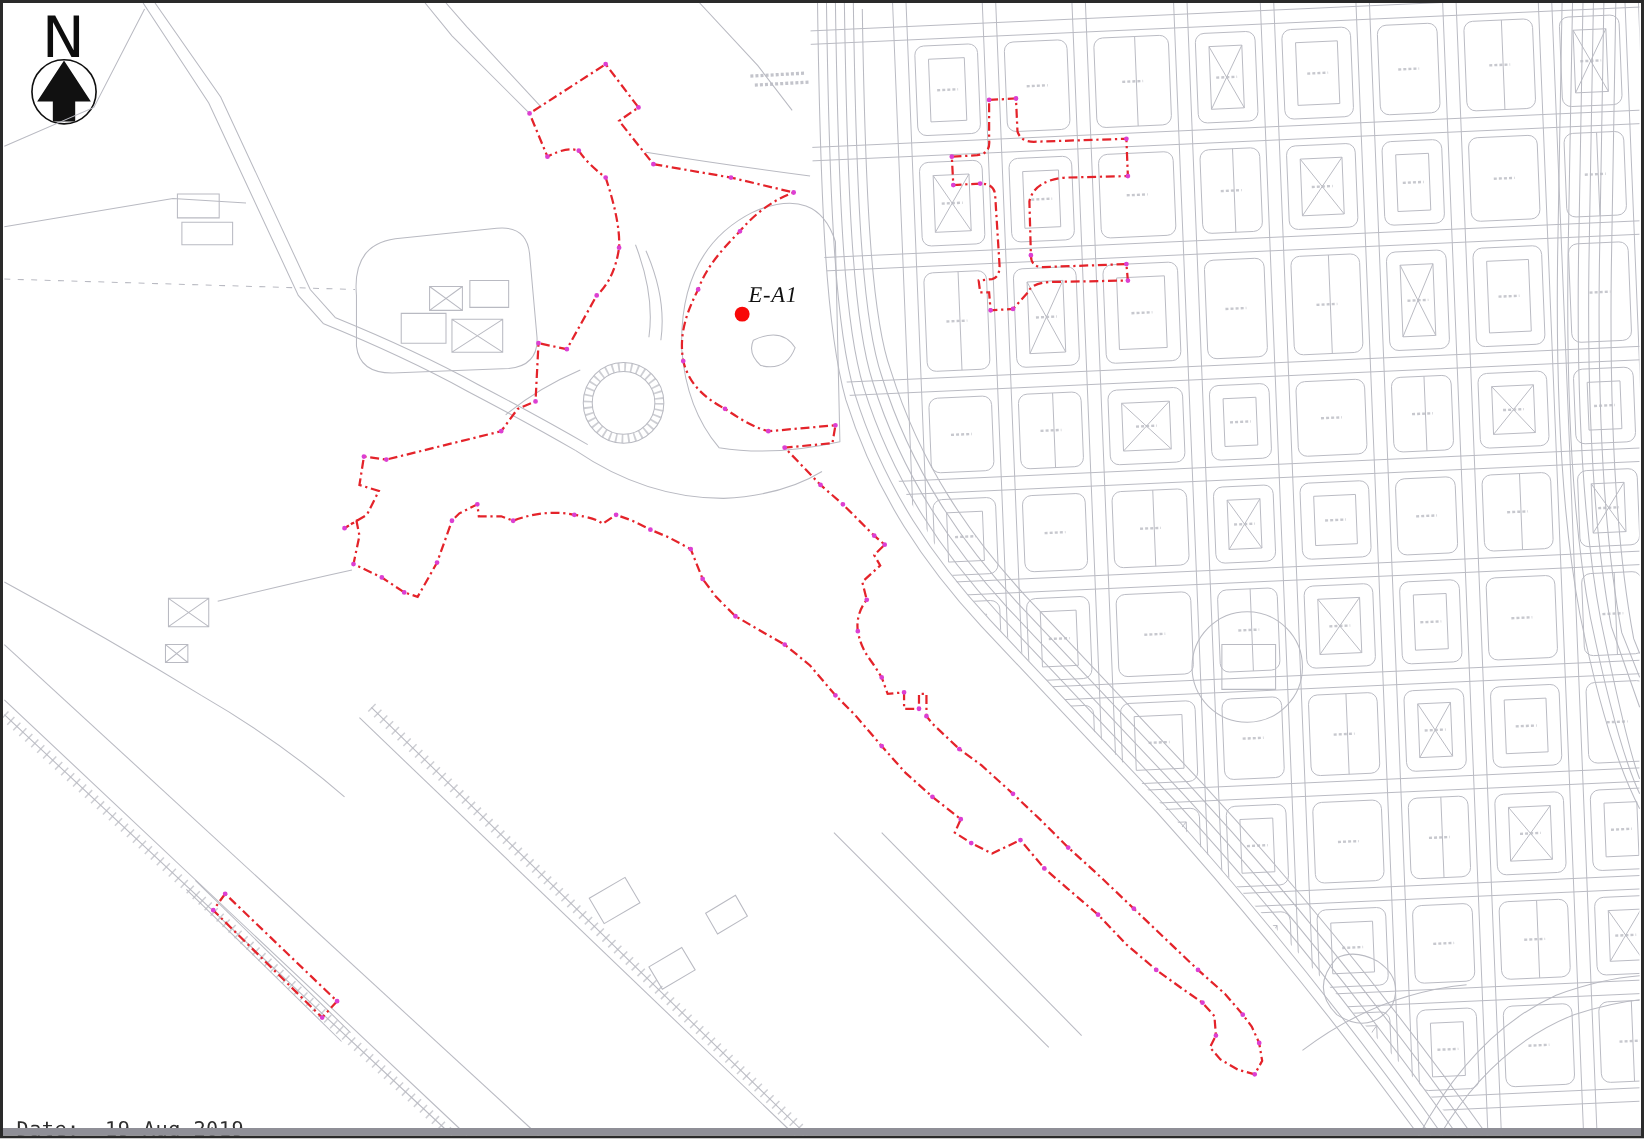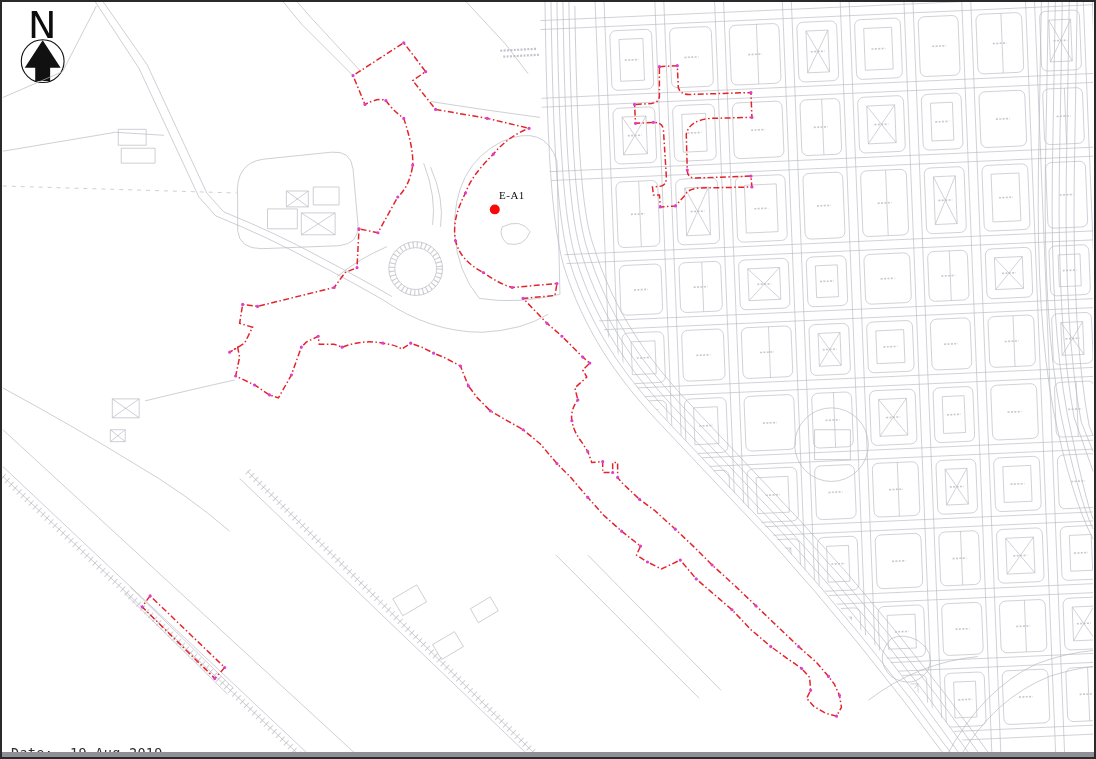--- a/index.html
+++ b/index.html
@@ -7,22 +7,22 @@
     position:relative;width:1096px;height:759px;background:#ffffff;
     border:2px solid #2a2a2a;box-sizing:border-box;overflow:hidden;
     font-family:"Liberation Sans",sans-serif;
   }
   #map-svg{position:absolute;left:0;top:0;width:100%;height:100%;}
   .n-label{
     position:absolute;left:26px;top:4px;font-size:38px;color:#0d0d0d;
     font-family:"DejaVu Sans",sans-serif;font-weight:400;line-height:1;
   }
   .site-label{
-    position:absolute;left:497px;top:187px;font-size:11px;color:#101010;
-    font-family:"Liberation Serif",serif;letter-spacing:.5px;
+    position:absolute;left:497px;top:187px;font-size:15px;color:#101010;
+    font-family:"Liberation Serif",serif;letter-spacing:.5px;font-style:italic;
   }
   .footer{
     position:absolute;left:9px;top:713px;color:#2d2d2d;
     font-family:"DejaVu Sans Mono",monospace;font-size:13.5px;line-height:15.5px;
     letter-spacing:.3px;white-space:pre;
   }
   .bottom-band{
     position:absolute;left:0;right:0;bottom:0;height:5px;background:#8f8f97;
   }
 </style>

